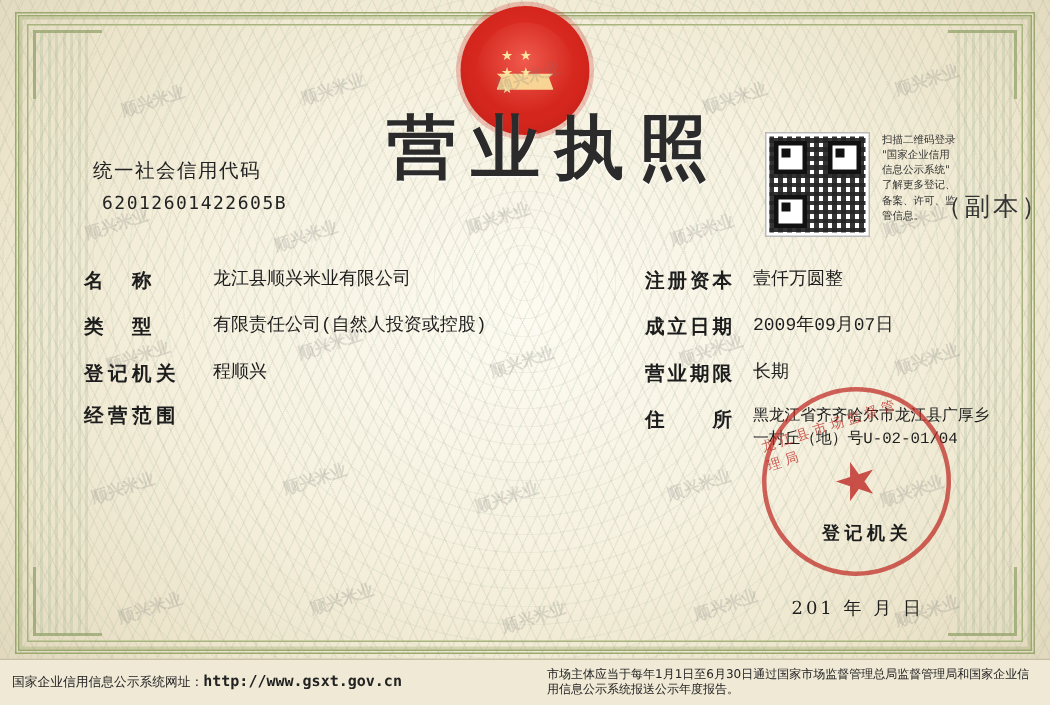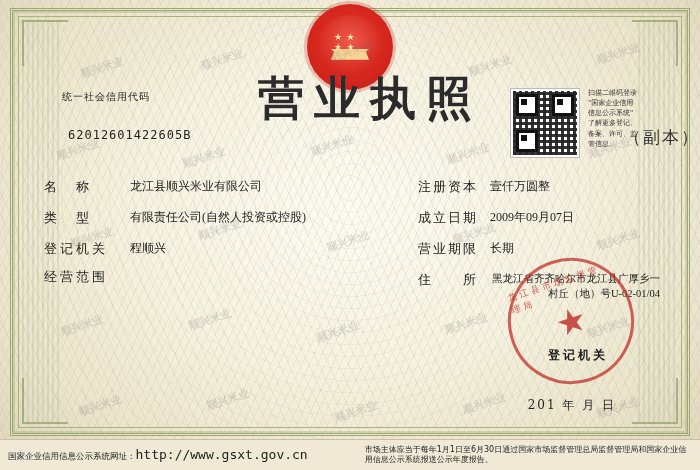--- a/index.html
+++ b/index.html
@@ -72,21 +72,21 @@
     color:#2b2b2b;text-shadow:0 1px 0 rgba(255,255,255,.6);padding-left:40px;
   }
   .subtitle{
     position:absolute;left:0;right:0;top:126px;text-align:right;
     font-family:"DejaVu Serif","Liberation Serif",serif;
     font-size:17px;color:#333;letter-spacing:2px;
   }
 
   
   .credit-label{
-    position:absolute;left:62px;top:90px;font-size:10px;color:#222;letter-spacing:1px;
+    position:absolute;left:62px;top:105px;font-size:13px;color:#222;letter-spacing:1px;
     font-family:"DejaVu Serif","Liberation Serif",serif;
   }
   .credit-value{
     position:absolute;left:68px;top:128px;font-size:12px;color:#222;letter-spacing:1px;
     font-family:"DejaVu Sans Mono","Liberation Mono",monospace;
   }
 
   
   .qr{
     position:absolute;right:120px;top:88px;width:64px;height:64px;
@@ -102,27 +102,26 @@
   .qr .eye.b{right:5px;top:5px;}
   .qr .eye.c{left:5px;bottom:5px;}
   .qr .eye i{display:block;width:6px;height:6px;background:#111;margin:2px;}
   .qr-note{
     position:absolute;right:16px;top:88px;width:96px;
     font-size:7px;line-height:1.45;color:#333;
     font-family:"DejaVu Sans","Liberation Sans",sans-serif;
   }
   .row{display:flex;align-items:flex-start;margin-bottom:13px;}
   .lbl{
-    width:86px;flex:0 0 86px;font-size:13px;color:#1d1d1d;font-weight:normal;
-    font-family:"DejaVu Serif","Liberation Serif",serif;letter-spacing:3px;
+    width:86px;flex:0 0 86px;font-size:13px;color:#1d1d1d;font-weight:bold;
+    font-family:"DejaVu Serif","Liberation Serif",serif;letter-spacing:3px;margin-left:12px;
   }
   .val{
     font-size:12px;color:#1d1d1d;line-height:1.45;
-    font-family:Liberation Serif, serif;
-    text-align:right;
+    font-family:Liberation Mono, monospace;
   }
   .left-col{position:absolute;left:44px;top:178px;width:360px;}
   .right-col{position:absolute;left:418px;top:178px;width:250px;}
   .right-col .lbl{width:72px;flex:0 0 72px;letter-spacing:2px;}
   .scope{position:absolute;left:44px;top:268px;width:400px;}
   .scope .lbl{width:86px;flex:0 0 86px;}
   .scope .val{font-size:10.5px;line-height:1.5;width:300px;}
 
   
   .seal{
@@ -155,21 +154,21 @@
     display:flex;align-items:center;
   }
   .footer .left{
     width:52%;font-size:8.5px;color:#222;padding-left:8px;
     font-family:"DejaVu Sans","Liberation Sans",sans-serif;
   }
   .footer .right{
     width:48%;font-size:8px;color:#222;line-height:1.3;padding-right:6px;text-align:left;
     font-family:"DejaVu Sans","Liberation Sans",sans-serif;
   }
-  .footer .url{font-family:"DejaVu Sans Mono","Liberation Mono",monospace;font-size:13px;}
+  .footer .url{font-family:"DejaVu Sans Mono","Liberation Mono",monospace;font-size:10px;font-weight:bold;}
 
   
   .wm{
     position:absolute;inset:0;pointer-events:none;overflow:hidden;
   }
   .wm span{
     position:absolute;color:rgba(120,120,120,.22);font-size:11px;font-weight:bold;
     transform:rotate(-18deg);white-space:nowrap;
     font-family:"DejaVu Sans","Liberation Sans",sans-serif;
   }

